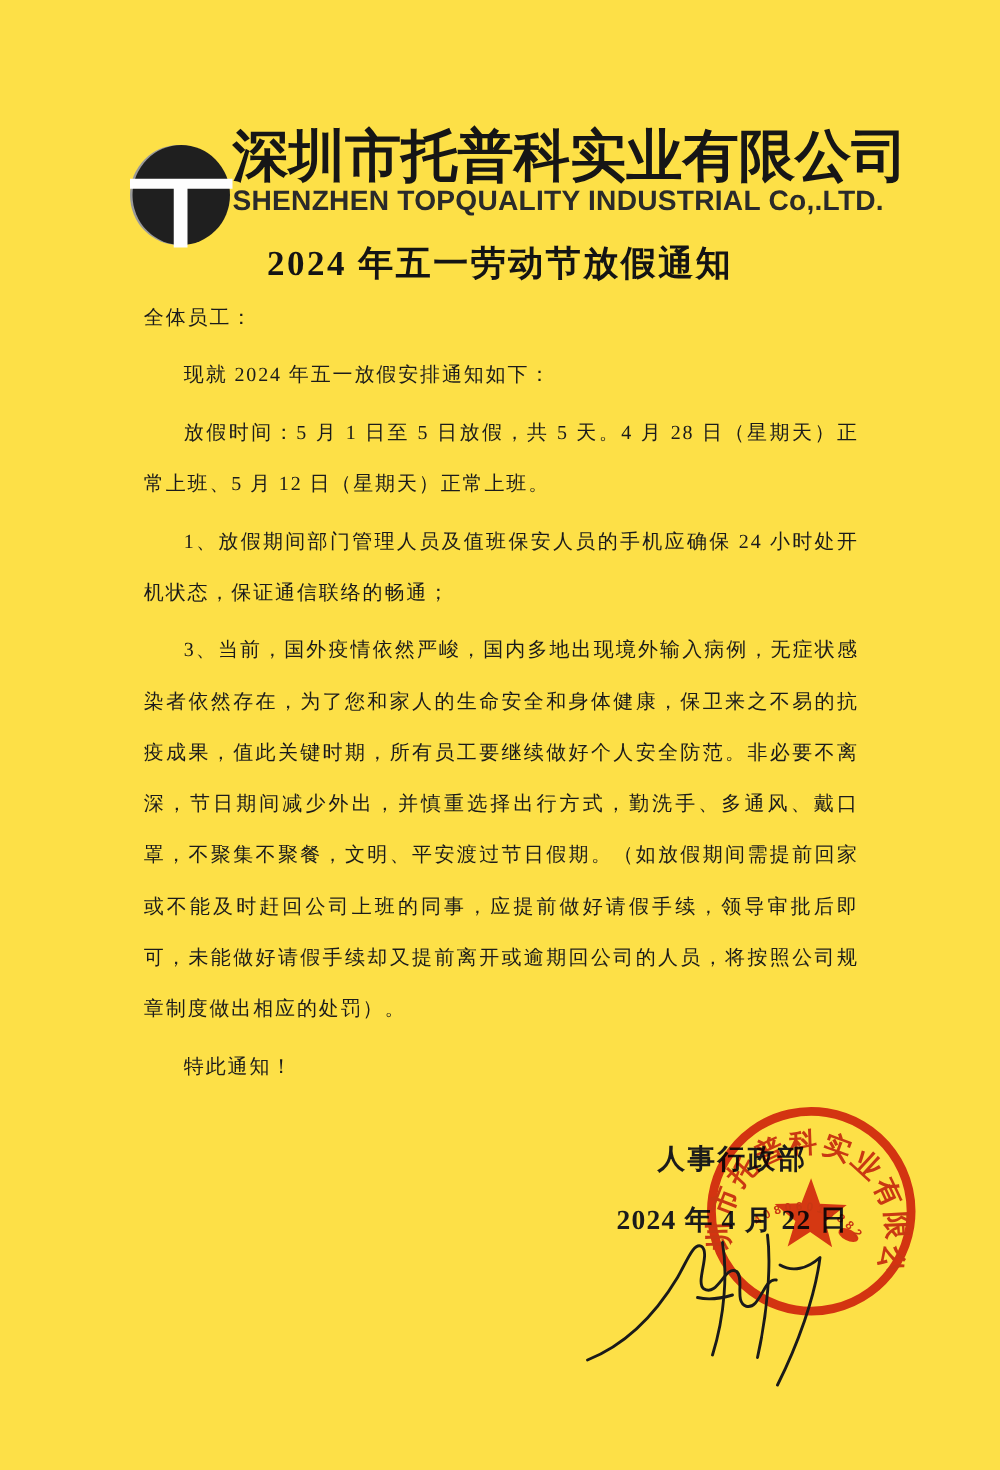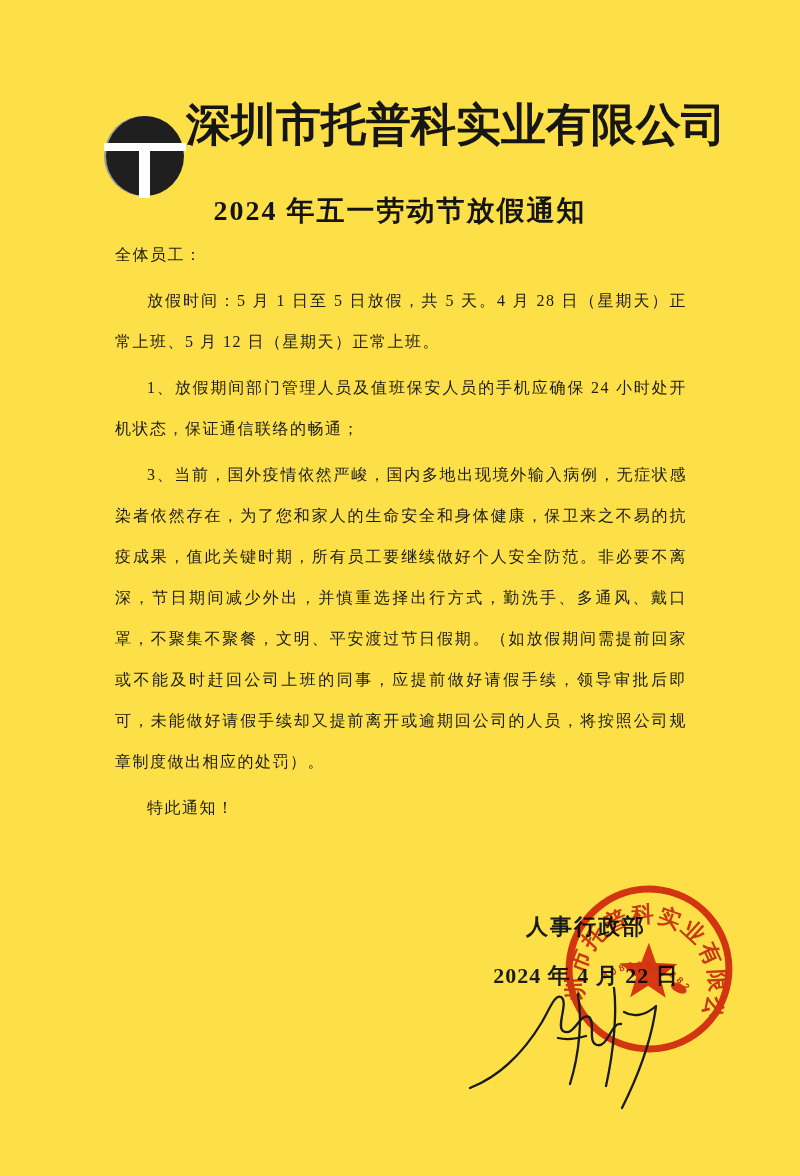--- a/index.html
+++ b/index.html
@@ -166,27 +166,29 @@
 <div class="page">
 
   <div class="brand-row">
     <div class="logo">
       <div class="circle"></div>
       <div class="bar-h"></div>
       <div class="bar-v"></div>
     </div>
     <div class="brand-text">
       <div class="company-cn">深圳市托普科实业有限公司</div>
+      <div class="company-en">SHENZHEN TOPQUALITY INDUSTRIAL Co,.LTD.</div>
     </div>
   </div>
 
   <h1 class="doc-title">2024 年五一劳动节放假通知</h1>
 
   <div class="body-text">
     <p class="salutation">全体员工：</p>
+    <p>现就 2024 年五一放假安排通知如下：</p>
     <p>放假时间：5 月 1 日至 5 日放假，共 5 天。4 月 28 日（星期天）正常上班、5 月 12 日（星期天）正常上班。</p>
     <p>1、放假期间部门管理人员及值班保安人员的手机应确保 24 小时处开机状态，保证通信联络的畅通；</p>
     <p>3、当前，国外疫情依然严峻，国内多地出现境外输入病例，无症状感染者依然存在，为了您和家人的生命安全和身体健康，保卫来之不易的抗疫成果，值此关键时期，所有员工要继续做好个人安全防范。非必要不离深，节日期间减少外出，并慎重选择出行方式，勤洗手、多通风、戴口罩，不聚集不聚餐，文明、平安渡过节日假期。（如放假期间需提前回家或不能及时赶回公司上班的同事，应提前做好请假手续，领导审批后即可，未能做好请假手续却又提前离开或逾期回公司的人员，将按照公司规章制度做出相应的处罚）。</p>
     <p>特此通知！</p>
   </div>
 
   <div class="signoff">
     <div class="dept">人事行政部</div>
     <div class="date">2024 年 4 月 22 日</div>
   </div>

